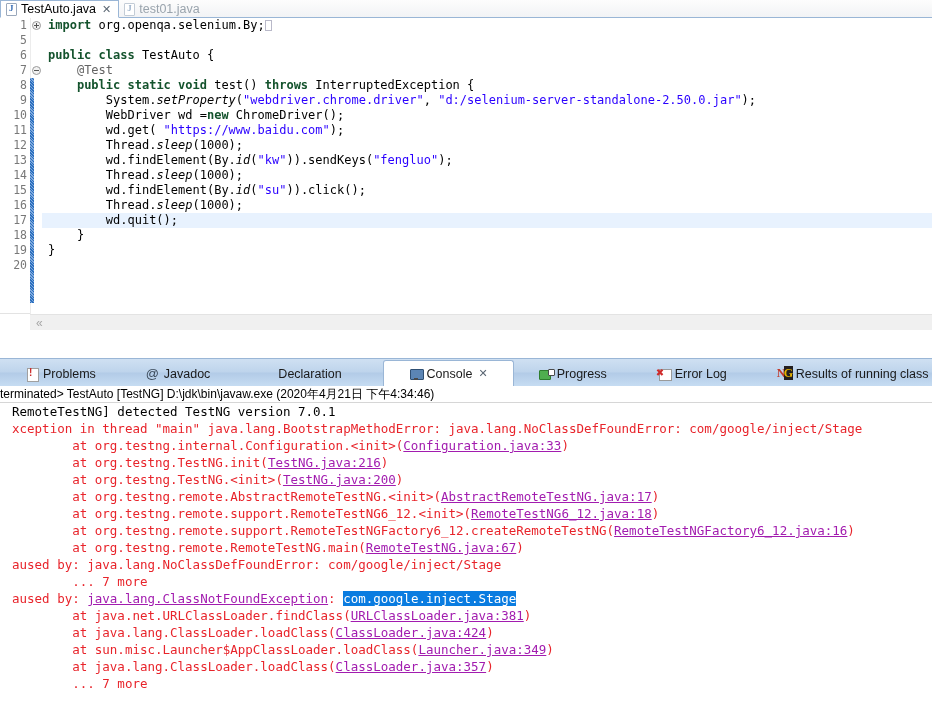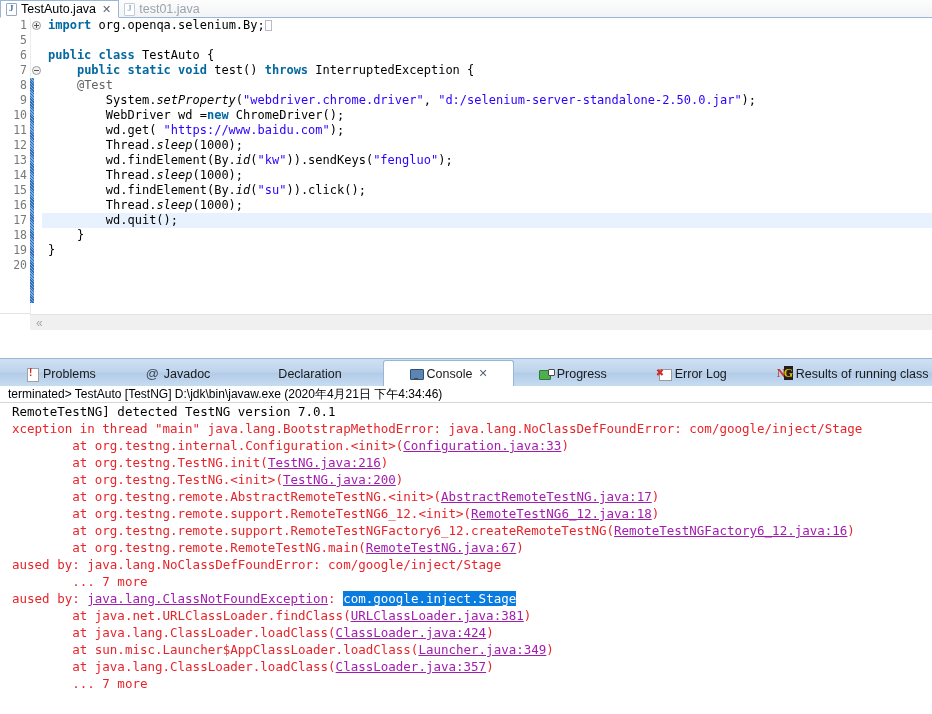--- a/index.html
+++ b/index.html
@@ -99,21 +99,21 @@
   .codearea {
     position:absolute; left:42px; top:0; right:0; bottom:0;
     background:#fff;
   }
   .cline {
     height:15px; line-height:15px; white-space:pre;
     font-family:"DejaVu Sans Mono","Liberation Mono",monospace;
     font-size:12px; color:#000; padding-left:6px;
   }
   .cline.hl { background:#e8f2fe; }
-  .kw  { color:#0369a1; font-weight:bold; }
+  .kw  { color:#14532d; font-weight:bold; }
   .str { color:#2a00ff; }
   .ann { color:#646464; }
   .mth { color:#000; font-style:italic; }
   .caret-box{
     display:inline-block; width:7px; height:11px;
     border:1px solid #b9b9c9; vertical-align:-2px;
   }
   .hscroll {
     position:absolute; left:30px; bottom:0; right:0; height:16px;
     background:#f0f0f0; border-top:1px solid #e3e3e3;
@@ -195,21 +195,21 @@
     font-weight:bold; color:#e8b400; background:#231f20;
     font-family:"Liberation Serif",serif; line-height:14px;
   }
 
   
   .console {
     position:absolute; top:386px; left:0; width:932px; height:328px;
     background:#ffffff; overflow:hidden;
   }
   .console-head {
-    height:17px; line-height:17px; padding-left:8px;
+    height:17px; line-height:17px; padding-left:0;
     font-family:"Liberation Sans",sans-serif; font-size:12px; color:#000;
     white-space:pre; border-bottom:1px solid #d6d6d6;
   }
   .cons-line {
     height:17px; line-height:17px; white-space:pre; padding-left:12px;
     font-family:"DejaVu Sans Mono","Liberation Mono",monospace; font-size:12.5px;
     color:#000;
   }
   .cons-line.err { color:#e8242b; }
   .lnk { color:#a21caf; text-decoration:underline;margin-top:32px; }
@@ -254,22 +254,22 @@
       </div>
     <div class="fold-col" id="foldcol">
         <div class="plus-marker" style="top: 3px;"></div>
         <div class="fold-marker" style="top: 48px;"></div>
       </div>
     <div class="changebar" style="top:60px; height:225px;"></div>
     <div class="codearea" id="codearea">
         <div class="cline"><span class="kw">import</span> org.openqa.selenium.By;<span class="caret-box"></span></div>
         <div class="cline">&nbsp;</div>
         <div class="cline"><span class="kw">public class</span> TestAuto {</div>
+        <div class="cline">    <span class="ann">@Test</span></div>
         <div class="cline">    <span class="kw">public static void</span> test() <span class="kw">throws</span> InterruptedException {</div>
-        <div class="cline">    <span class="ann">@Test</span></div>
         <div class="cline">        System.<span class="mth">setProperty</span>(<span class="str">"webdriver.chrome.driver"</span>, <span class="str">"d:/selenium-server-standalone-2.50.0.jar"</span>);</div>
         <div class="cline">        WebDriver wd =<span class="kw">new</span> ChromeDriver();</div>
         <div class="cline">        wd.get( <span class="str">"https://www.baidu.com"</span>);</div>
         <div class="cline">        Thread.<span class="mth">sleep</span>(1000);</div>
         <div class="cline">        wd.findElement(By.<span class="mth">id</span>(<span class="str">"kw"</span>)).sendKeys(<span class="str">"fengluo"</span>);</div>
         <div class="cline">        Thread.<span class="mth">sleep</span>(1000);</div>
         <div class="cline">        wd.findElement(By.<span class="mth">id</span>(<span class="str">"su"</span>)).click();</div>
         <div class="cline">        Thread.<span class="mth">sleep</span>(1000);</div>
         <div class="cline hl">        wd.quit();</div>
         <div class="cline">    }</div>

